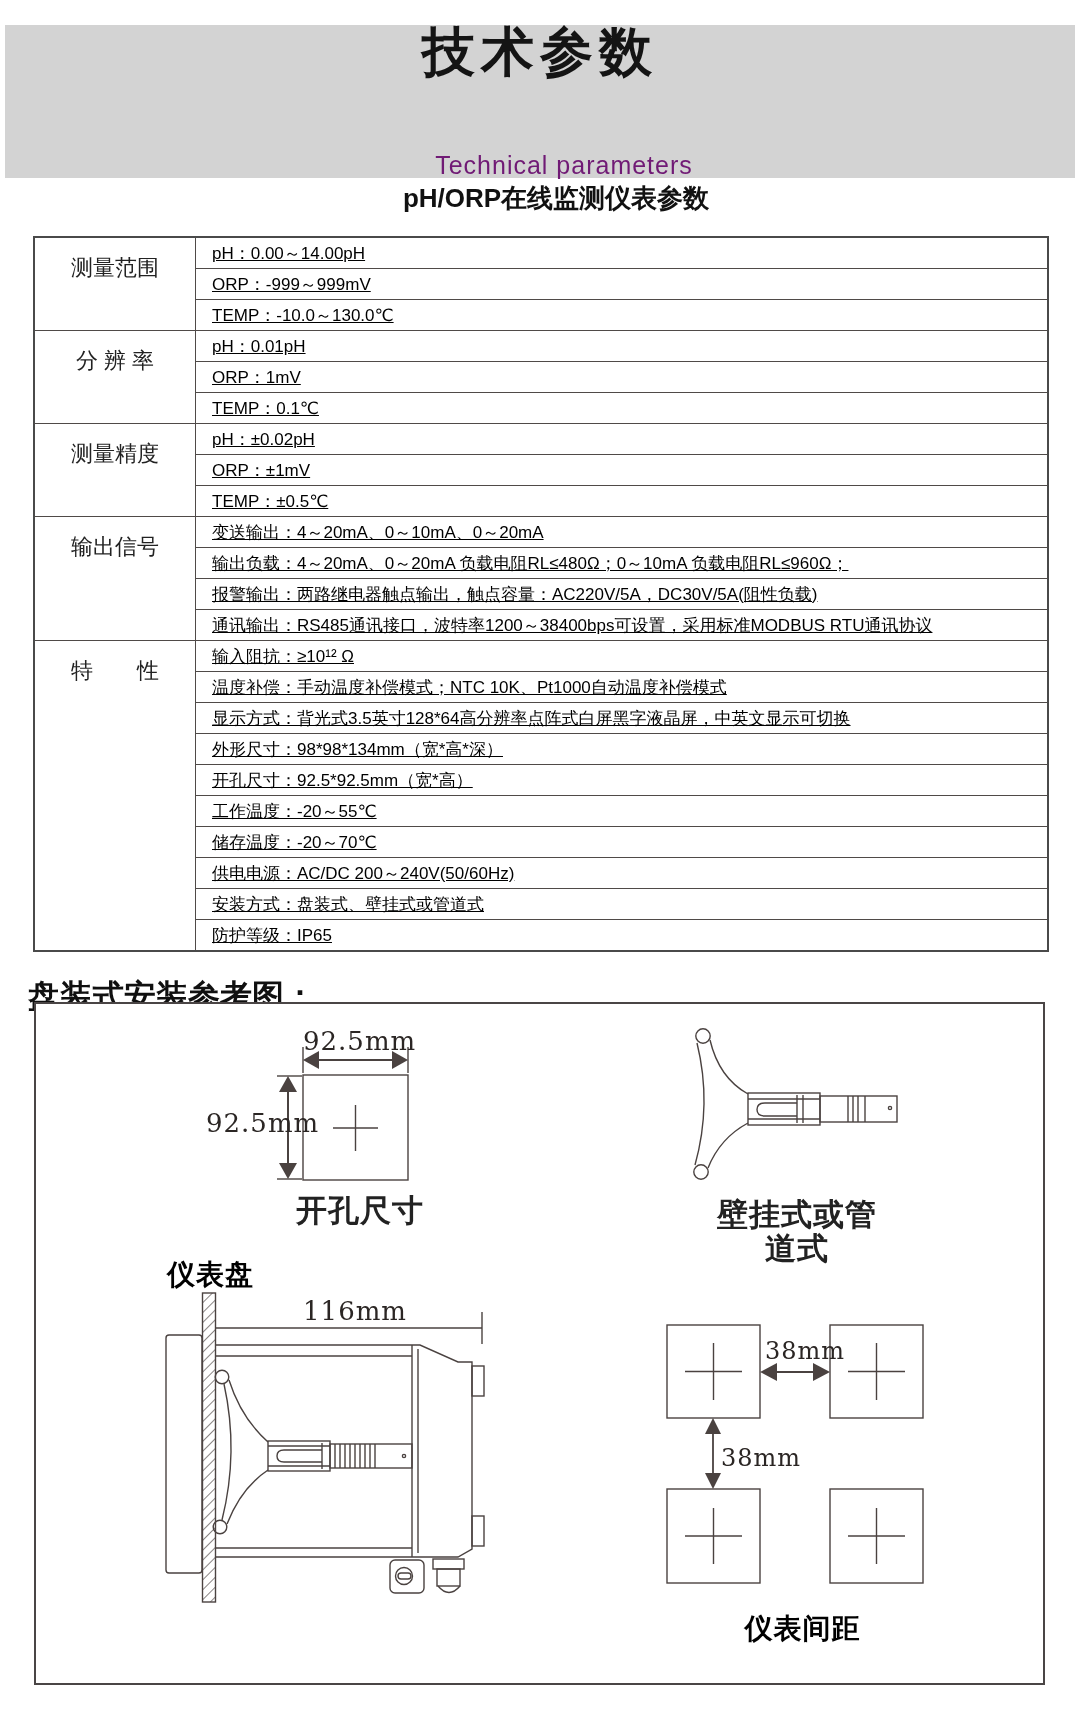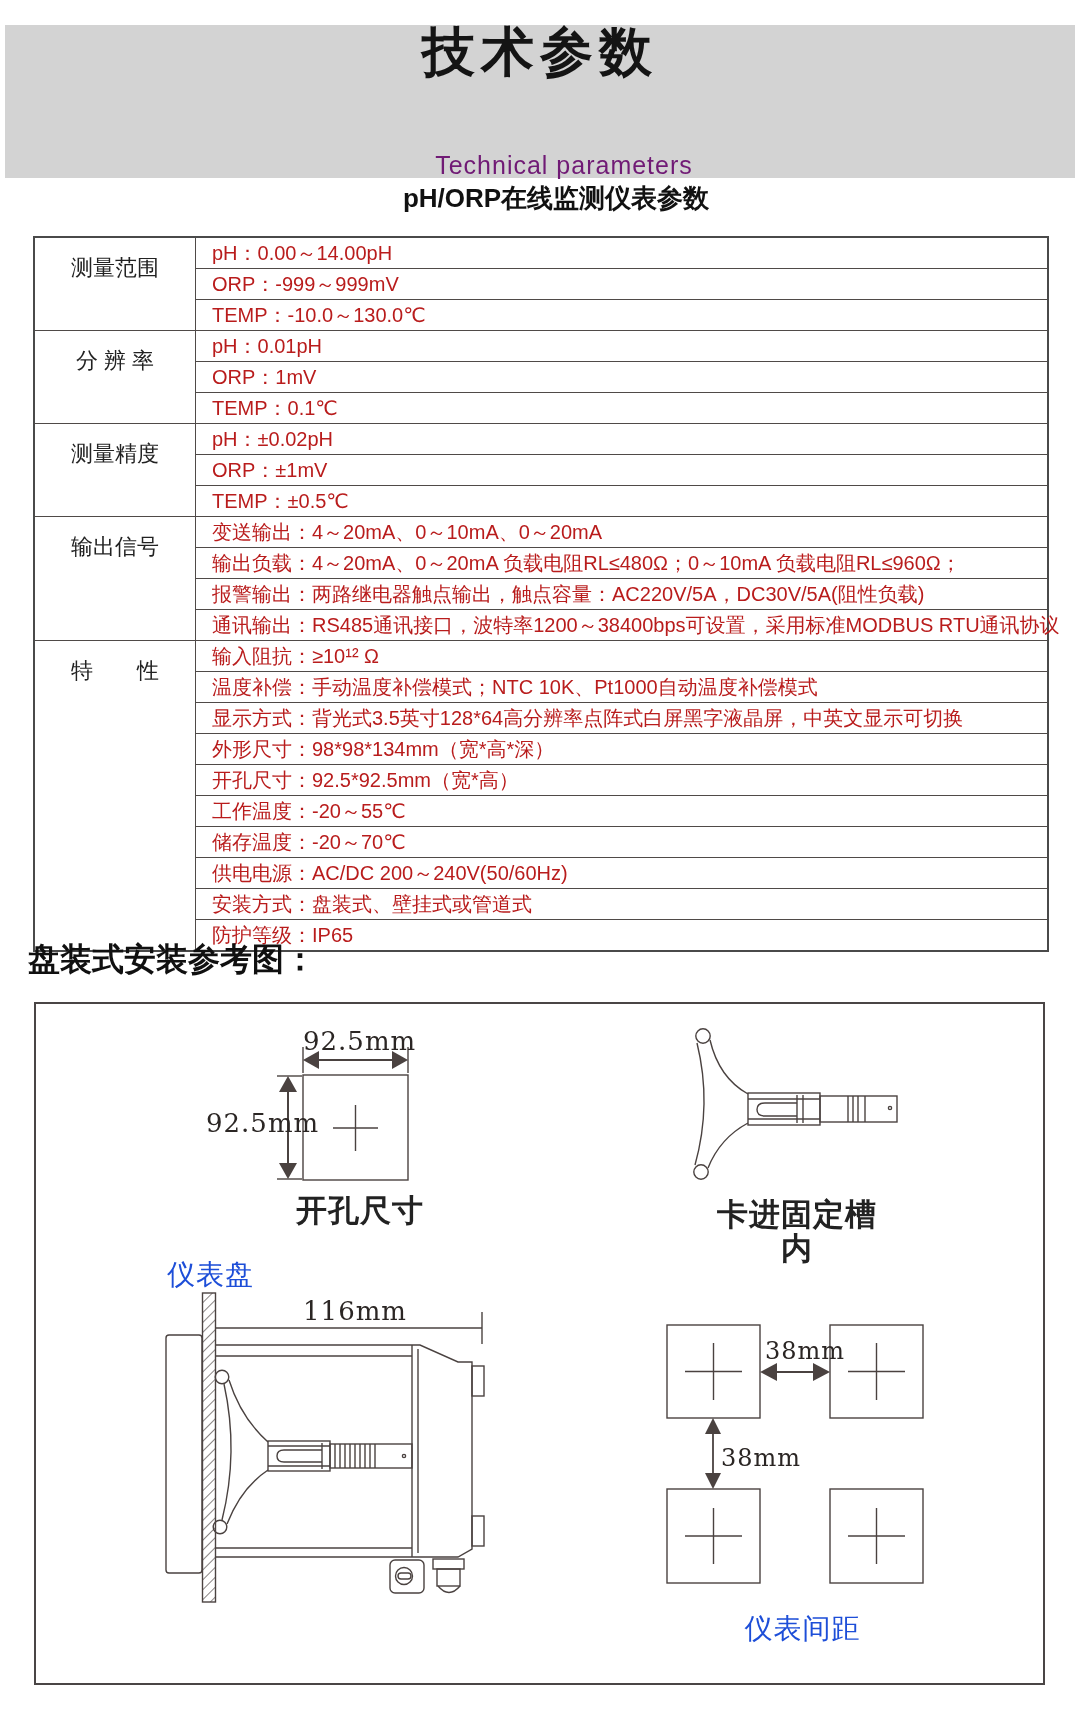--- a/index.html
+++ b/index.html
@@ -13,32 +13,32 @@
   
   .tbl-title{position:absolute;left:0;top:181px;width:1080px;text-align:center;
              font-size:26px;font-weight:700;color:#111;padding-left:16px;}
   
   table.spec{position:absolute;left:33px;top:236px;width:1016px;border-collapse:collapse;
              table-layout:fixed;}
   table.spec{border:2.5px solid #4a4a4a;}
   table.spec td{border:1.5px solid #4f4a48;}
   td.cat{width:158px;text-align:center;vertical-align:top;padding-top:16px;
          font-size:22px;line-height:28px;color:#222;white-space:pre;}
-  td.val{height:28px;padding-left:16px;font-size:20px;color:#b91c1c;white-space:pre;
-         vertical-align:middle;line-height:1;}
-  
-  .sec-heading{position:absolute;left:28px;top:938px;font-size:32px;font-weight:600;color:#101010;}
+  td.val{height:28px;padding-left:16px;font-size:17px;color:#000000;white-space:pre;
+         vertical-align:middle;line-height:1;text-decoration:underline;}
+  
+  .sec-heading{position:absolute;left:28px;top:975px;font-size:32px;font-weight:600;color:#101010;}
   .diagram-box{position:absolute;left:34px;top:1002px;width:1011px;height:683px;
                border:2.5px solid #4a4545;box-sizing:border-box;background:#fff;}
   svg.art{position:absolute;left:0;top:0;width:1080px;height:1709px;pointer-events:none;}
   .dim{position:absolute;font-family:"DejaVu Serif","Liberation Serif",serif;
        font-size:26px;color:#2b2624;letter-spacing:1px;line-height:1;}
   .cap{position:absolute;font-size:31px;font-weight:600;color:#222;line-height:1.1;
        text-align:center;letter-spacing:1px;}
-  .cap-sm{position:absolute;font-size:28px;font-weight:400;color:#1d4ed8;line-height:1.1;letter-spacing:1px;}
+  .cap-sm{position:absolute;font-size:28px;font-weight:700;color:#000000;line-height:1.1;letter-spacing:1px;}
 </style>
 </head>
 <body>
 
 <div id="page">
 
   <div class="banner">
     <div class="banner-title">技术参数</div>
     <div class="banner-sub">Technical parameters</div>
   </div>
@@ -235,21 +235,21 @@
       <line x1="713" y1="1422" x2="713" y2="1485" stroke-width="1.8"></line>
       <polygon points="713,1418 705,1434 721,1434" fill="#4a4240" stroke="none"></polygon>
       <polygon points="713,1489 705,1473 721,1473" fill="#4a4240" stroke="none"></polygon>
     </g>
   </svg>
 
   <div class="dim" style="left:303px;top:1028px;width:105px;text-align:center;">92.5mm</div>
   <div class="dim" style="left:206px;top:1110px;width:76px;text-align:right;">92.5mm</div>
   <div class="cap" style="left:280px;top:1194px;width:160px;">开孔尺寸</div>
 
-  <div class="cap" style="left:702px;top:1198px;width:190px;">卡进固定槽内</div>
+  <div class="cap" style="left:702px;top:1198px;width:190px;">壁挂式或管道式</div>
 
   <div class="cap-sm" style="left:167px;top:1260px;">仪表盘</div>
   <div class="dim" style="left:287px;top:1298px;width:120px;text-align:right;">116mm</div>
 
   <div class="dim" style="left:765px;top:1339px;width:65px;text-align:center;font-size:24px;">38mm</div>
   <div class="dim" style="left:721px;top:1446px;font-size:24px;">38mm</div>
   <div class="cap-sm" style="left:735px;top:1614px;width:135px;text-align:center;">仪表间距</div>
 
 </div>
 

